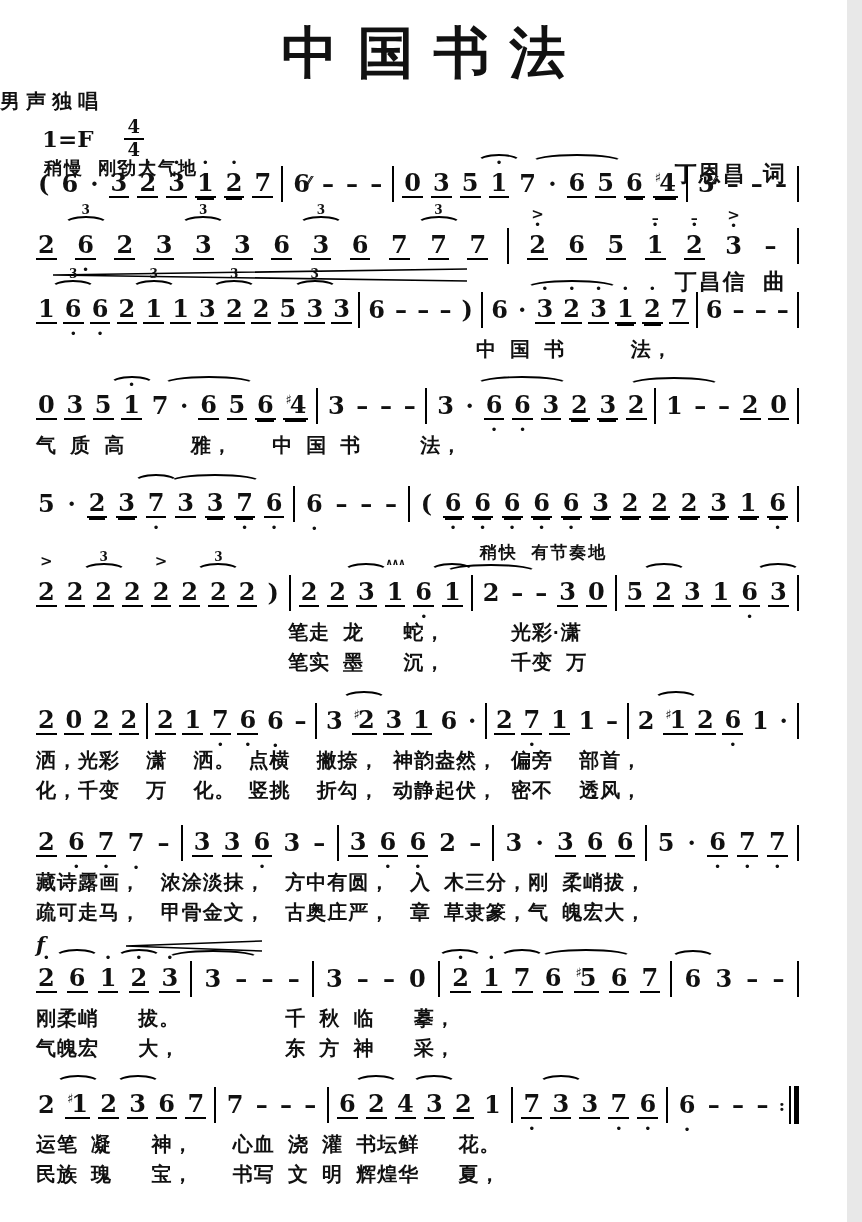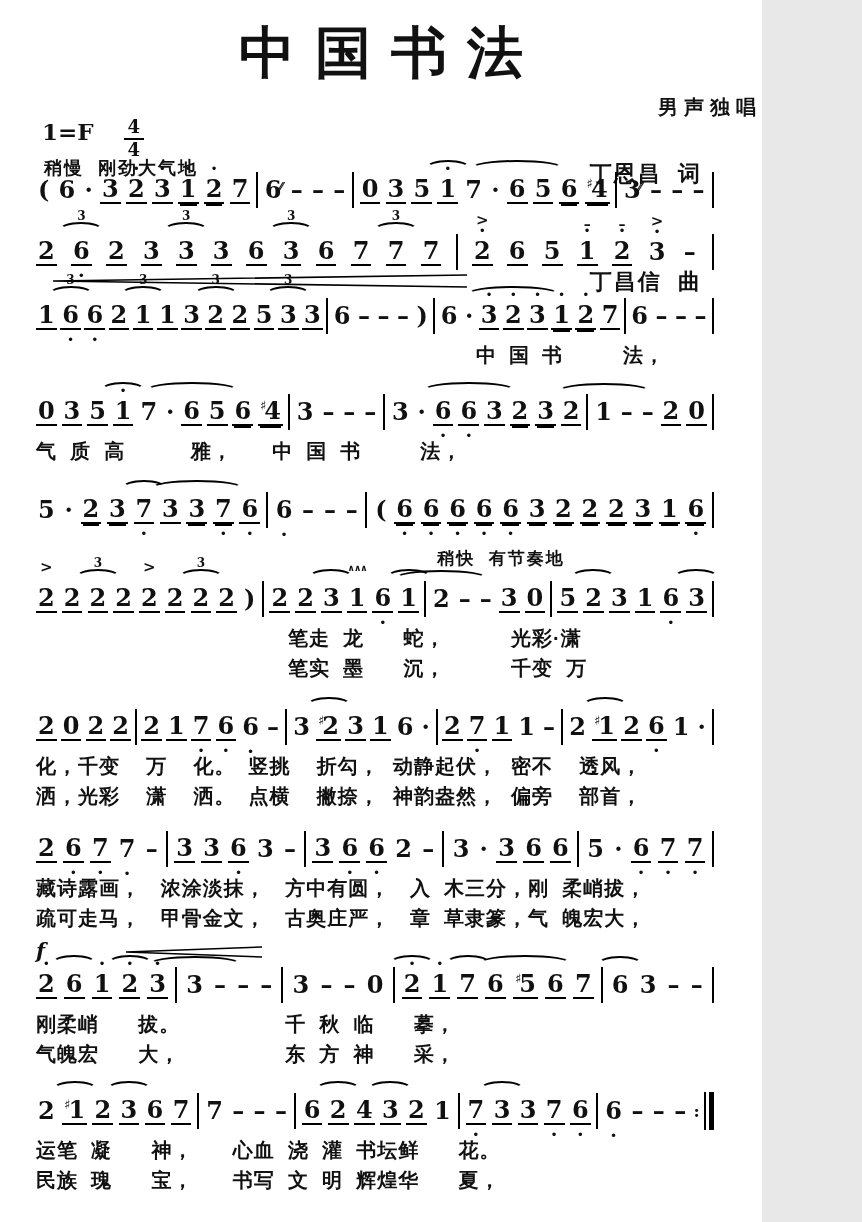--- a/index.html
+++ b/index.html
@@ -1,24 +1,24 @@
 <!DOCTYPE html>
 <html><head>
 <meta charset="utf-8">
 <style>
   html,body{margin:0;padding:0;background:#e8e8e8;}
-  .page{width:762px;height:1222px;background:#ffffff;position:relative;overflow:hidden;
+  .page{width:847px;height:1222px;background:#ffffff;position:relative;overflow:hidden;
         font-family:"Liberation Sans",sans-serif;color:#111;}
   
   .title{margin-top:22px;text-align:center;font-family:"DejaVu Serif",serif;
          font-weight:900;font-size:56px;letter-spacing:20px;text-indent:20px;line-height:1.1;}
-  .subtitle{text-align:right;font-weight:bold;font-size:20px;letter-spacing:6px;margin-top:10px;}
+  .subtitle{text-align:left;font-weight:bold;font-size:20px;letter-spacing:6px;margin-top:4px;}
   .credits{position:absolute;right:60px;top:84px;font-weight:bold;font-size:22px;
            line-height:36px;white-space:pre;letter-spacing:2px;margin-left:13px;}
-  .keyrow{position:absolute;left:42px;top:118px;display:flex;gap:30px;}
+  .keyrow{position:absolute;left:42px;top:118px;display:flex;align-items:center;gap:30px;}
   .key{font-family:"DejaVu Serif",serif;font-weight:bold;font-size:23px;}
   .frac{display:inline-flex;flex-direction:column;align-items:center;font-family:"DejaVu Serif",serif;
         font-weight:bold;font-size:18px;line-height:1.05;}
   .frac b:first-child{border-bottom:2px solid #000;padding:0 4px 1px;}
   .frac b:last-child{padding-top:1px;}
   .tempo1{position:absolute;left:44px;top:156px;font-weight:bold;font-size:18px;white-space:pre;letter-spacing:2px;}
   
   .score{margin-top:46px;padding:0 48px 0 36px;}
   .sys{position:relative;}
   .mrow{display:flex;justify-content:space-between;align-items:center;height:46px;position:relative;
@@ -39,21 +39,21 @@
       border:2px solid transparent;border-top-color:#000;border-radius:50%;}
   .sl.wd{width:88px;}
   .n3{top:-28px;left:50%;transform:translateX(-50%);font-size:12px;font-style:italic;}
   .bar{width:2px;height:36px;background:#000;}
   .fin{display:flex;align-items:center;gap:3px;height:38px;}
   .tn2{width:2px;height:38px;background:#000;}
   .tk2{width:5px;height:38px;background:#000;}
   .rd{font-size:17px;font-weight:bold;margin-right:1px;font-family:"DejaVu Serif",serif;}
   
   .lyr{font-weight:bold;font-size:20px;white-space:pre;letter-spacing:1px;line-height:27px;margin-top:3px;}
-  .ind52{padding-left:440px;font-family:Liberation Serif, serif;}
+  .ind52{padding-left:440px;}
   .ind31{padding-left:252px;}
   
   .hp{display:block;}
   .hp1{margin:-2px 0 -6px 14px;}
   .dynf{position:absolute;left:0px;top:-24px;font-family:"DejaVu Serif",serif;
         font-style:italic;font-weight:bold;font-size:21px;}
   .hp2{position:absolute;left:88px;top:-16px;}
   .tempo2{font-weight:bold;font-size:17px;white-space:pre;letter-spacing:2px;
           padding-left:252px;margin-bottom:6px;text-align:center;}
   .mt16{margin-top:16px;}.mt10{margin-top:10px;}.mt20{margin-top:20px;}
@@ -324,22 +324,22 @@
           <span class="tk"><b class="c">–</b></span>
           <span class="bar"></span>
           <span class="tk"><b class="c">2</b></span>
           <span class="tk u1"><i class="sh">♯</i><b class="c">1</b><i class="sl"></i></span>
           <span class="tk u1"><b class="c">2</b></span>
           <span class="tk u1"><b class="c">6</b><i class="ud">·</i></span>
           <span class="tk"><b class="c">1</b></span>
           <span class="tk"><b class="c">·</b></span>
           <span class="bar"></span>
         </div>
+      <div class="lyr">洒，光彩    潇    洒。  点横    撇捺，  神韵盎然，  偏旁    部首，</div>
       <div class="lyr">化，千变    万    化。  竖挑    折勾，  动静起伏，  密不    透风，</div>
-      <div class="lyr">洒，光彩    潇    洒。  点横    撇捺，  神韵盎然，  偏旁    部首，</div>
     </div>
 
     <div class="sys mt16">
       <div class="mrow">
           <span class="tk u1"><b class="c">2</b></span>
           <span class="tk u1"><b class="c">6</b><i class="ud">·</i></span>
           <span class="tk u1"><b class="c">7</b><i class="ud">·</i></span>
           <span class="tk"><b class="c">7</b><i class="ud">·</i></span>
           <span class="tk"><b class="c">–</b></span>
           <span class="bar"></span>

